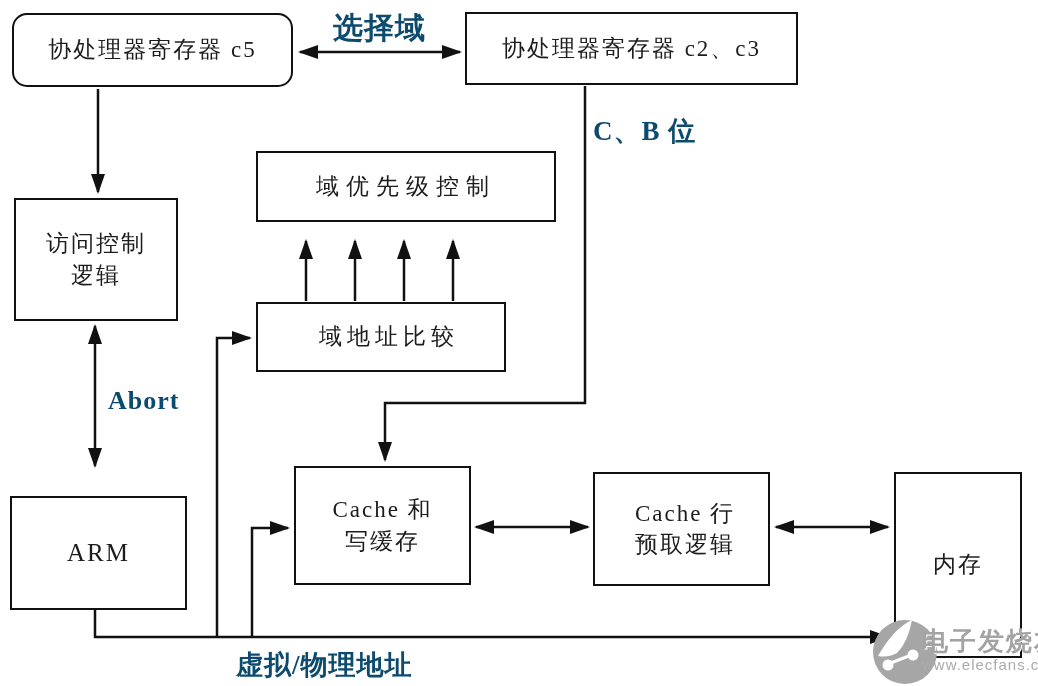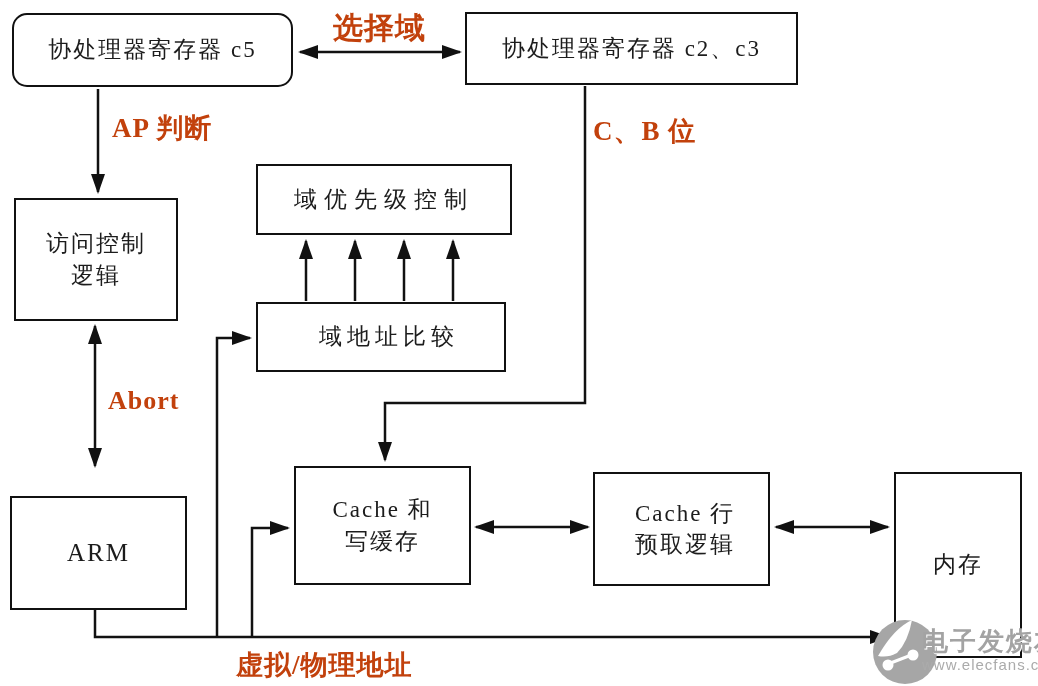--- a/index.html
+++ b/index.html
@@ -8,28 +8,28 @@
            font-family:"Liberation Serif","DejaVu Serif",serif; }
   .layer { position:absolute; left:0; top:0; width:1038px; height:686px; }
 
   .box { position:absolute; border:2px solid #111; background:#fff;
          display:flex; flex-direction:column; align-items:center; justify-content:center;
          font-size:23px; color:#1c1c1c; letter-spacing:2px; line-height:1.35;
          text-align:center; }
   .b-c5       { left:12px;  top:13px;  width:281px; height:74px;border-radius:15px; }
   .b-c2c3     { left:465px; top:12px;  width:333px; height:73px; }
   .b-access   { left:14px;  top:198px; width:164px; height:123px; }
-  .b-priority { left:256px; top:164px; width:256px; height:71px; letter-spacing:7px;justify-content:center; }
+  .b-priority { left:256px; top:151px; width:300px; height:71px; letter-spacing:7px;justify-content:center; }
   .b-compare  { left:256px; top:302px; width:250px; height:70px; letter-spacing:5px;padding-left:16px; }
   .b-arm      { left:10px;  top:496px; width:177px; height:114px; font-size:25px; }
   .b-cachew   { left:294px; top:466px; width:177px; height:119px; }
   .b-cachep   { left:593px; top:472px; width:177px; height:114px;padding-left:7px; }
   .b-mem      { left:894px; top:472px; width:128px; height:186px; }
 
-  .lbl { position:absolute; font-weight:700; color:#c2410c; font-size:27px;
+  .lbl { position:absolute; font-weight:700; color:#0c4a6e; font-size:27px;
          letter-spacing:1px; white-space:nowrap;
          font-family:"Liberation Serif","DejaVu Serif",serif; }
   .l-sel   { left:333px; top:8px;   font-size:30px; }
   .l-ap    { left:112px; top:110px; }
   .l-cb    { left:593px; top:113px; }
   .l-abort { left:108px; top:386px; font-size:26px; }
   .l-vpa   { left:236px; top:647px; }
 
   .watermark { position:absolute; left:866px; top:610px; width:172px; height:76px; z-index:5; }
   .wm-logo  { position:absolute; left:0; top:0; }
@@ -105,21 +105,20 @@
   <div class="box b-cachep">
     <span>Cache 行</span>
     <span>预取逻辑</span>
   </div>
 
   <div class="box b-mem">
     <span>内存</span>
   </div>
 
   <div class="lbl l-sel">选择域</div>
-  <div class="lbl l-ap">AP 判断</div>
   <div class="lbl l-cb">C、B 位</div>
   <div class="lbl l-abort">Abort</div>
   <div class="lbl l-vpa">虚拟/物理地址</div>
 
   <div class="watermark">
     <svg class="wm-logo" width="76" height="76" viewBox="0 0 76 76">
       <circle cx="39" cy="42" r="32" fill="#a6a6a6"></circle>
       <path d="M12,46 Q28,18 46,10 Q42,32 31,43 Q22,48 12,46 Z" fill="#ffffff"></path>
       <path d="M22,54 L48,44" stroke="#ffffff" stroke-width="3" fill="none"></path>
       <circle cx="22" cy="55" r="5.5" fill="#ffffff"></circle>

